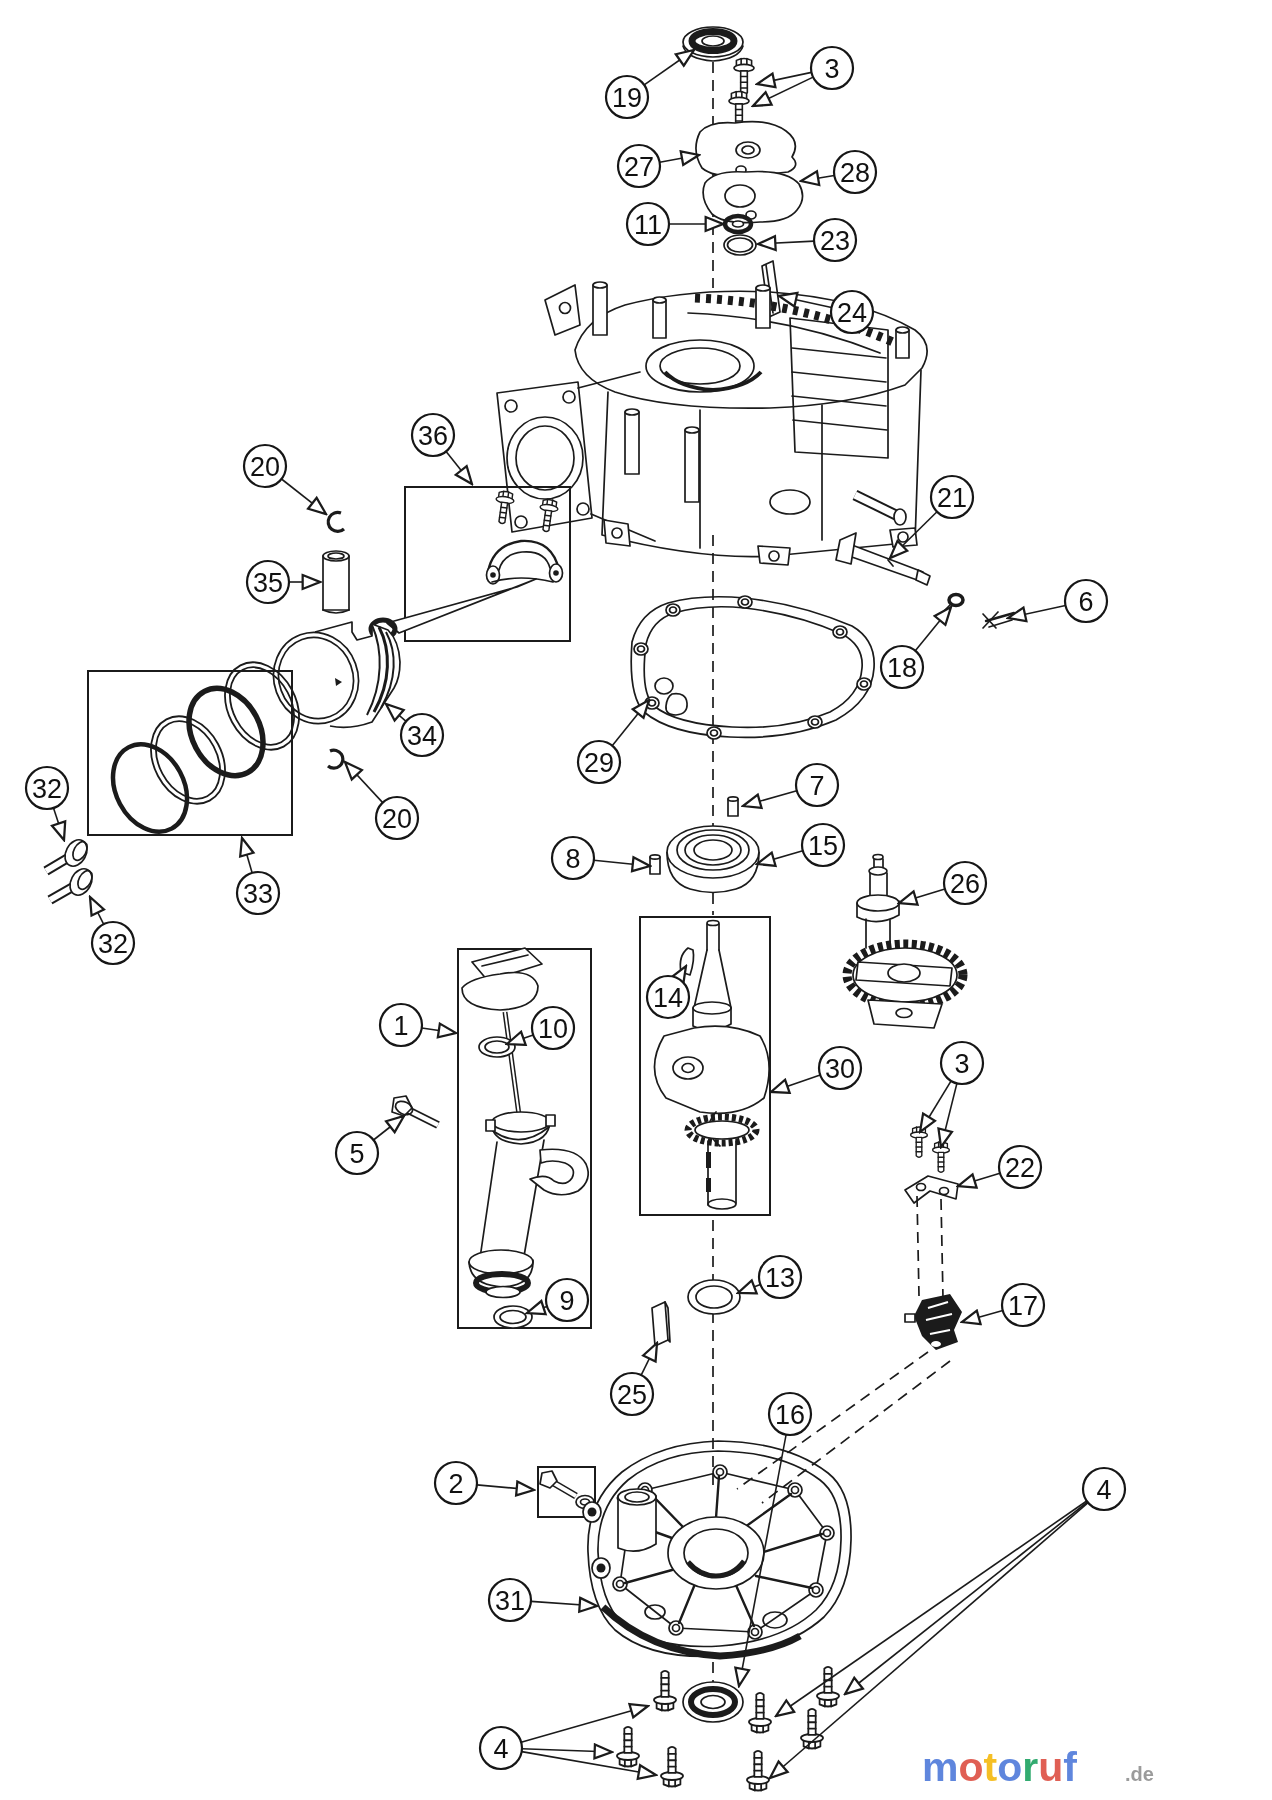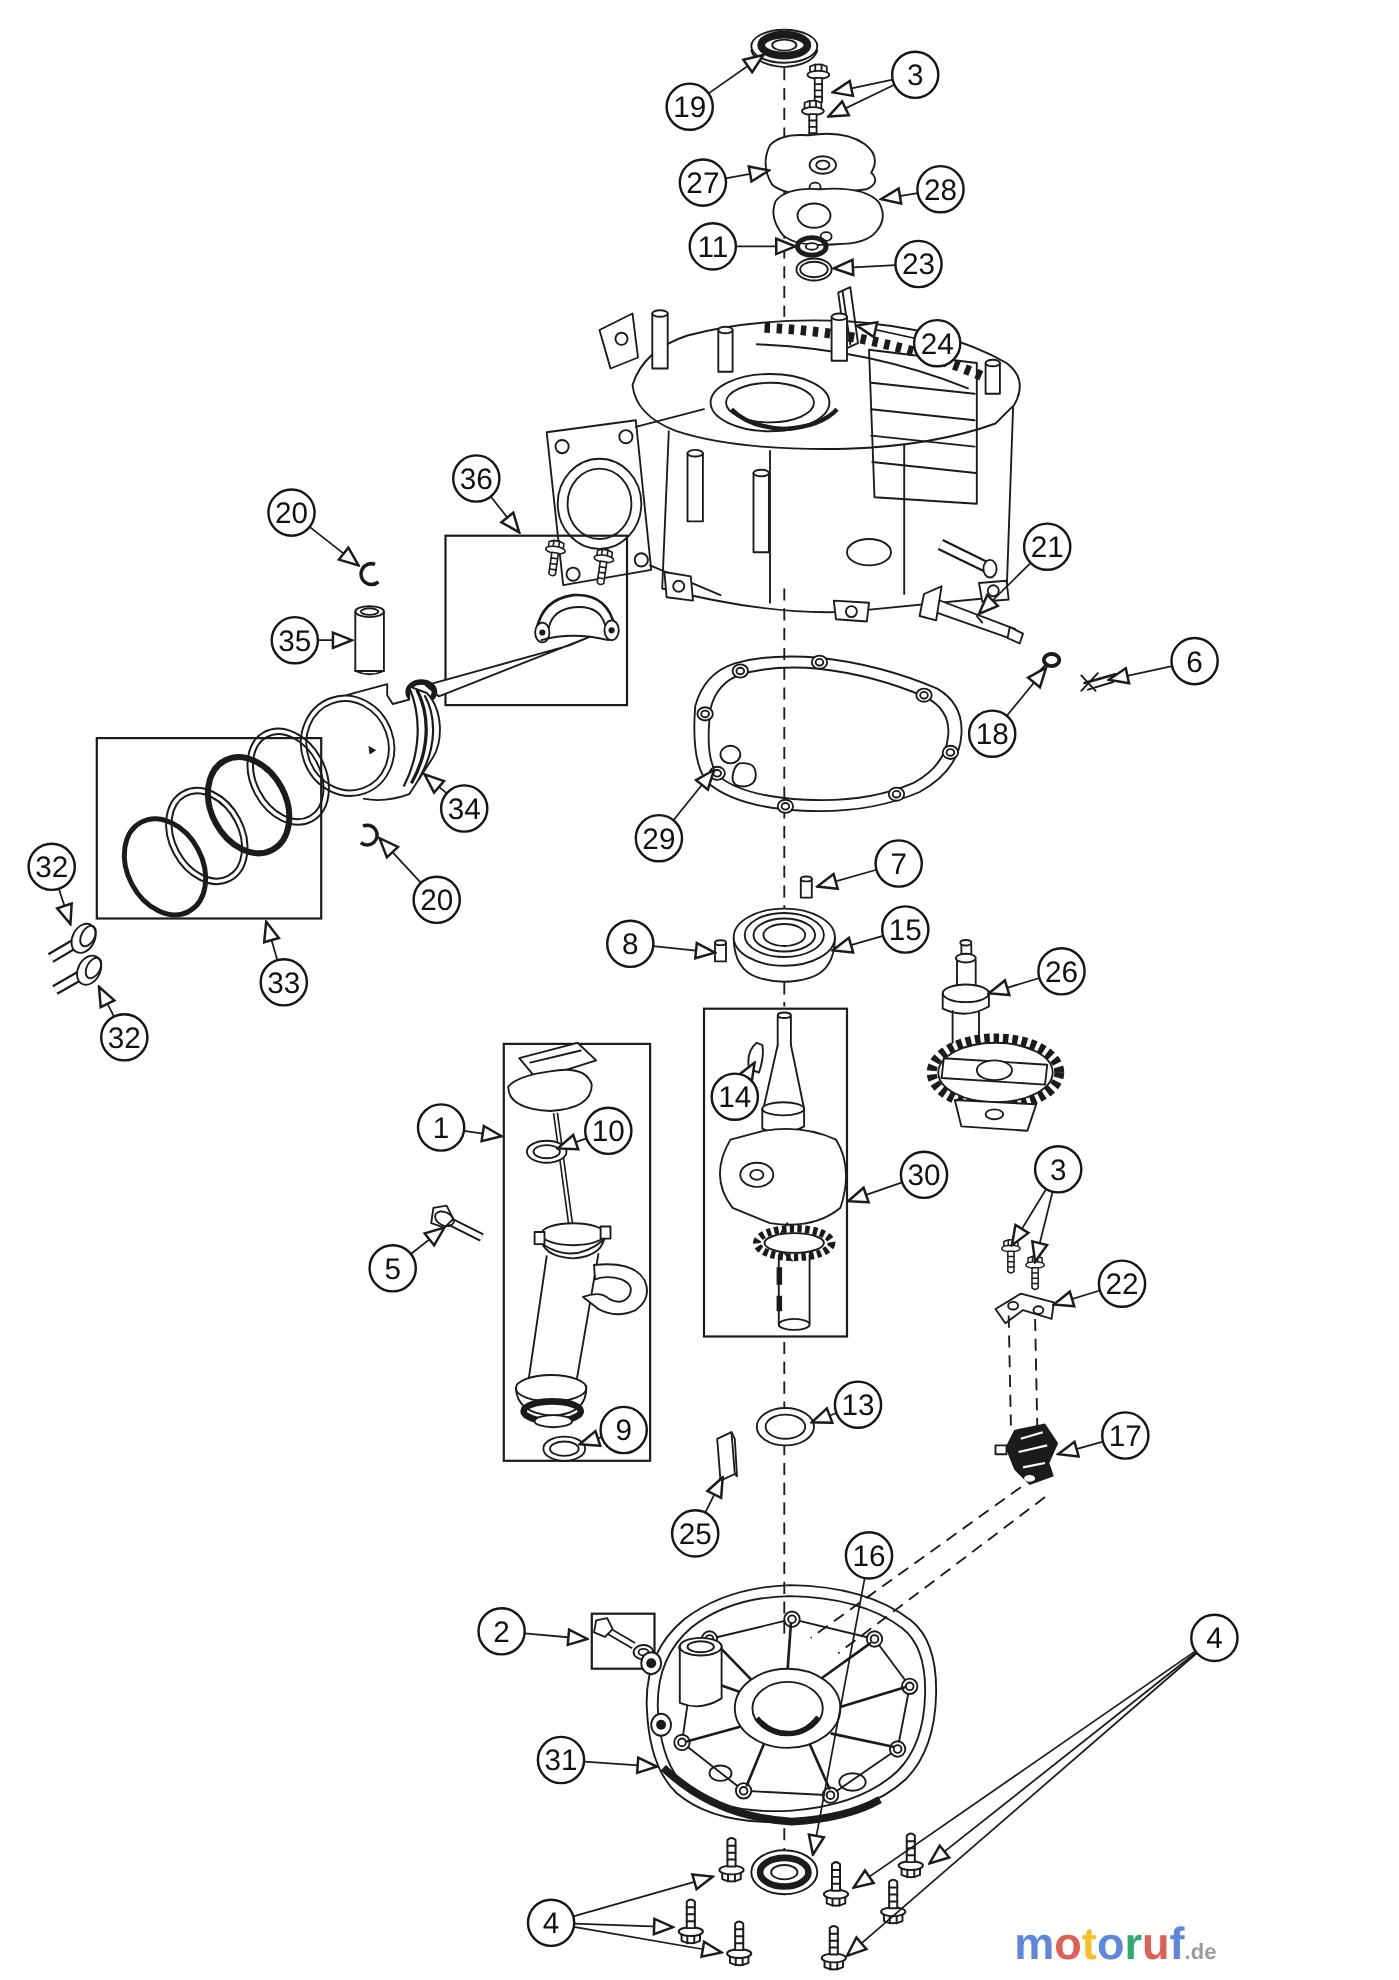--- a/index.html
+++ b/index.html
@@ -12,21 +12,21 @@
   .dk{fill:#1b1b1b;stroke:none;}
   .box{fill:none;stroke:#1b1b1b;stroke-width:2;}
   .dash{fill:none;stroke:#1b1b1b;stroke-width:1.7;stroke-dasharray:11 7;}
   .leader{stroke:#1b1b1b;stroke-width:1.6;fill:none;}
   .co{fill:#ffffff;stroke:#161616;stroke-width:2.2;}
   .conum{font:27px "Liberation Sans",sans-serif;fill:#111;text-anchor:middle;}
   #drawing-number{position:absolute;left:938px;top:1740px;font-size:45px;font-weight:700;
         color:#0e0e0e;letter-spacing:0px;z-index:2;font-family:"Liberation Sans",sans-serif;}
   #watermark{position:absolute;left:922px;top:1744px;font-size:41px;font-weight:700;
         z-index:3;opacity:0.85;font-family:"Liberation Sans",sans-serif;white-space:nowrap;}
-  #watermark .suffix{font-size:20px;color:#8a8a8a;font-weight:700;}
+  #watermark .suffix{font-size:20px;color:#8a8a8a;font-weight:700;margin-left:48px;}
 </style>
 </head>
 <body>
 
 <div id="page">
 <svg width="1272" height="1800" viewBox="0 0 1272 1800">
   <defs>
     <marker id="arr" viewBox="0 0 12 10" refX="11" refY="5" markerWidth="13" markerHeight="11" orient="auto-start-reverse">
       <path d="M1,1 L11,5 L1,9 Z" fill="#ffffff" stroke="#1b1b1b" stroke-width="1.3"></path>
     </marker>

